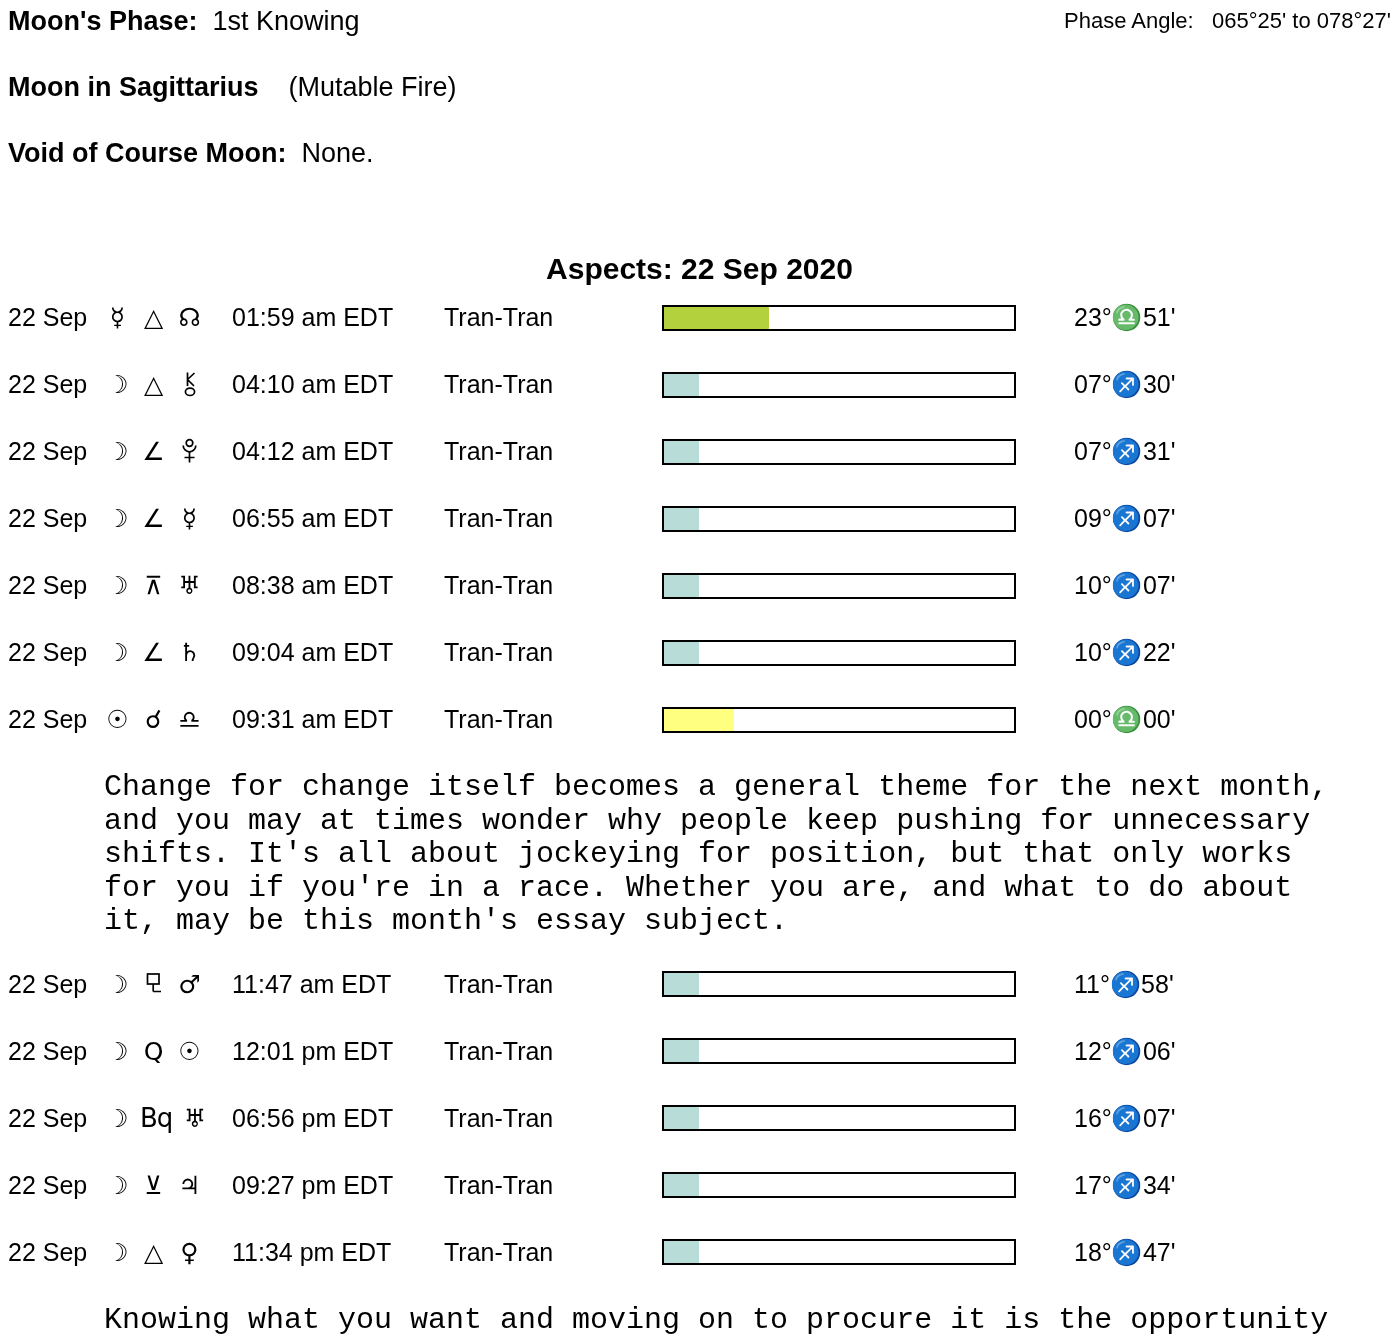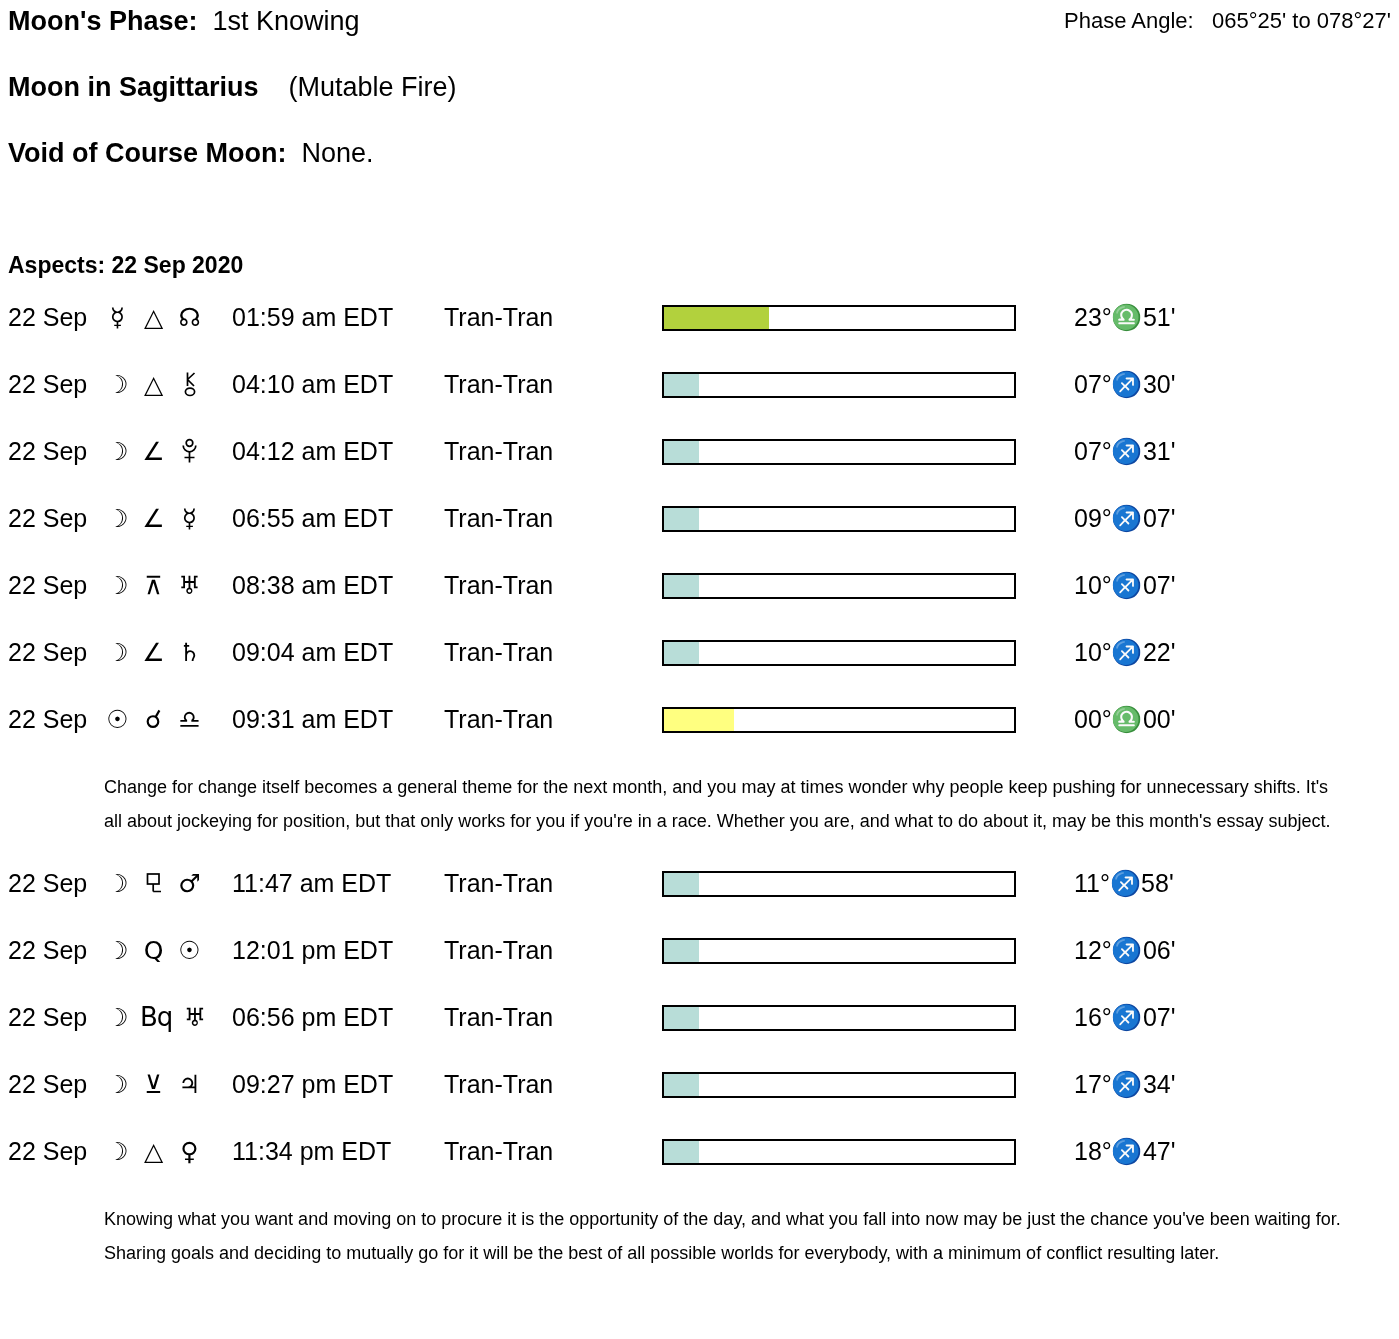--- a/index.html
+++ b/index.html
@@ -14,21 +14,21 @@
   .hdr-line{font-size:27px;font-weight:bold;height:32px;margin-bottom:34px;position:relative;white-space:nowrap;}
   .hdr-line .val{font-weight:normal;}
   .phase-angle{
     position:absolute;right:0;top:2px;
     font-weight:normal;font-size:22px;
   }
   .phase-angle .val{font-weight:normal;}
 
   
   .aspects-title{
-    font-weight:bold;font-size:23px;
+    text-align:center;font-weight:bold;font-size:30px;
     margin-top:82px;margin-bottom:8px;height:30px;
   }
 
   
   .rows{margin-top:20px;}
   .aspect-row{
     display:grid;
     grid-template-columns:96px 128px 212px 218px 358px 1fr;
     align-items:center;
     height:31px;margin-bottom:36px;
@@ -52,22 +52,23 @@
   .cell-pos{
     padding-left:54px;
     font-family:Liberation Sans, sans-serif;
     font-size:25px;
   }
 
   
   .note{
     margin:8px 0 30px 96px;
     width:1244px;
-    font-size:18px;line-height:33.5px;
+    font-size:30px;line-height:33.5px;
     white-space:normal;
+    font-family:Liberation Mono, monospace;
   }
 </style>
 </head>
 <body>
 
 <div class="page">
 
   <div class="hdr-line">
     <span>Moon's Phase:</span>
     <span class="val">&nbsp;<span>1st Knowing</span></span>

